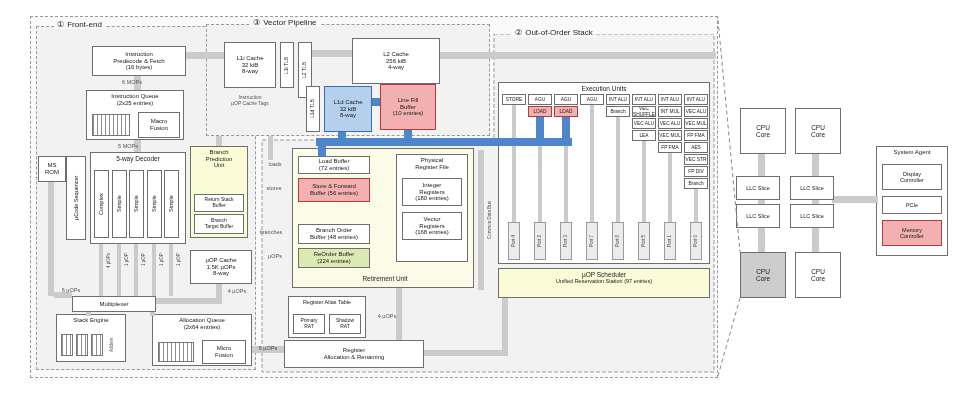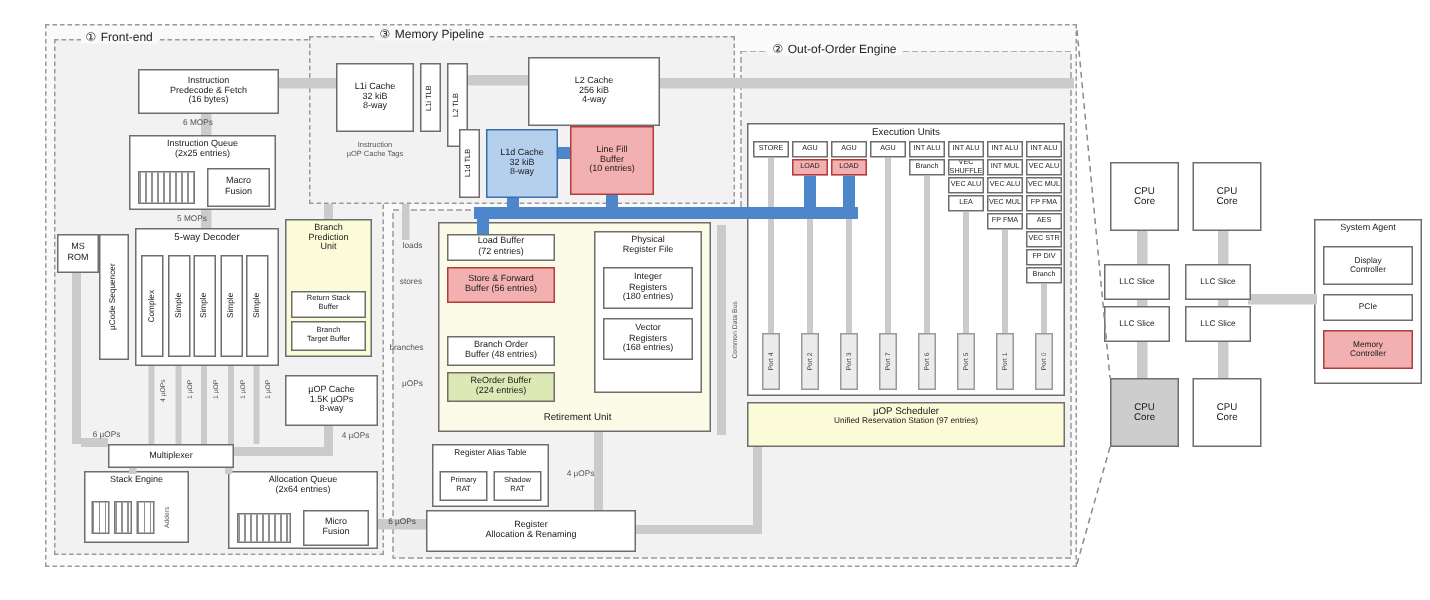--- a/index.html
+++ b/index.html
@@ -222,25 +222,25 @@
   <div class="b f55" style="left:882px;top:196px;width:60px;height:18px">PCIe</div>
   <div class="b f55 pink" style="left:882px;top:220px;width:60px;height:26px">Memory
 Controller</div>
 
   <div class="seclbl" style="left:54px;top:20px">
     <span>①</span>
     <span>Front-end</span>
   </div>
   <div class="seclbl" style="left:250px;top:18px">
     <span>③</span>
-    <span>Memory Pipeline</span>
+    <span>Vector Pipeline</span>
   </div>
   <div class="seclbl" style="left:512px;top:28px">
     <span>②</span>
-    <span>Out-of-Order Engine</span>
+    <span>Out-of-Order Stack</span>
   </div>
 
   <div class="lbl" style="left:112px;top:78px;width:40px;height:8px">6 MOPs</div>
   <div class="lbl" style="left:108px;top:142px;width:40px;height:8px">5 MOPs</div>
   <div class="lbl vt f45" style="left:104px;top:246px;width:9px;height:28px">4 µOPs</div>
   <div class="lbl vt f45" style="left:122px;top:246px;width:9px;height:28px">1 µOP</div>
   <div class="lbl vt f45" style="left:139px;top:246px;width:9px;height:28px">1 µOP</div>
   <div class="lbl vt f45" style="left:157px;top:246px;width:9px;height:28px">1 µOP</div>
   <div class="lbl vt f45" style="left:174px;top:246px;width:9px;height:28px">1 µOP</div>
   <div class="lbl" style="left:54px;top:286px;width:34px;height:8px">6 µOPs</div>

